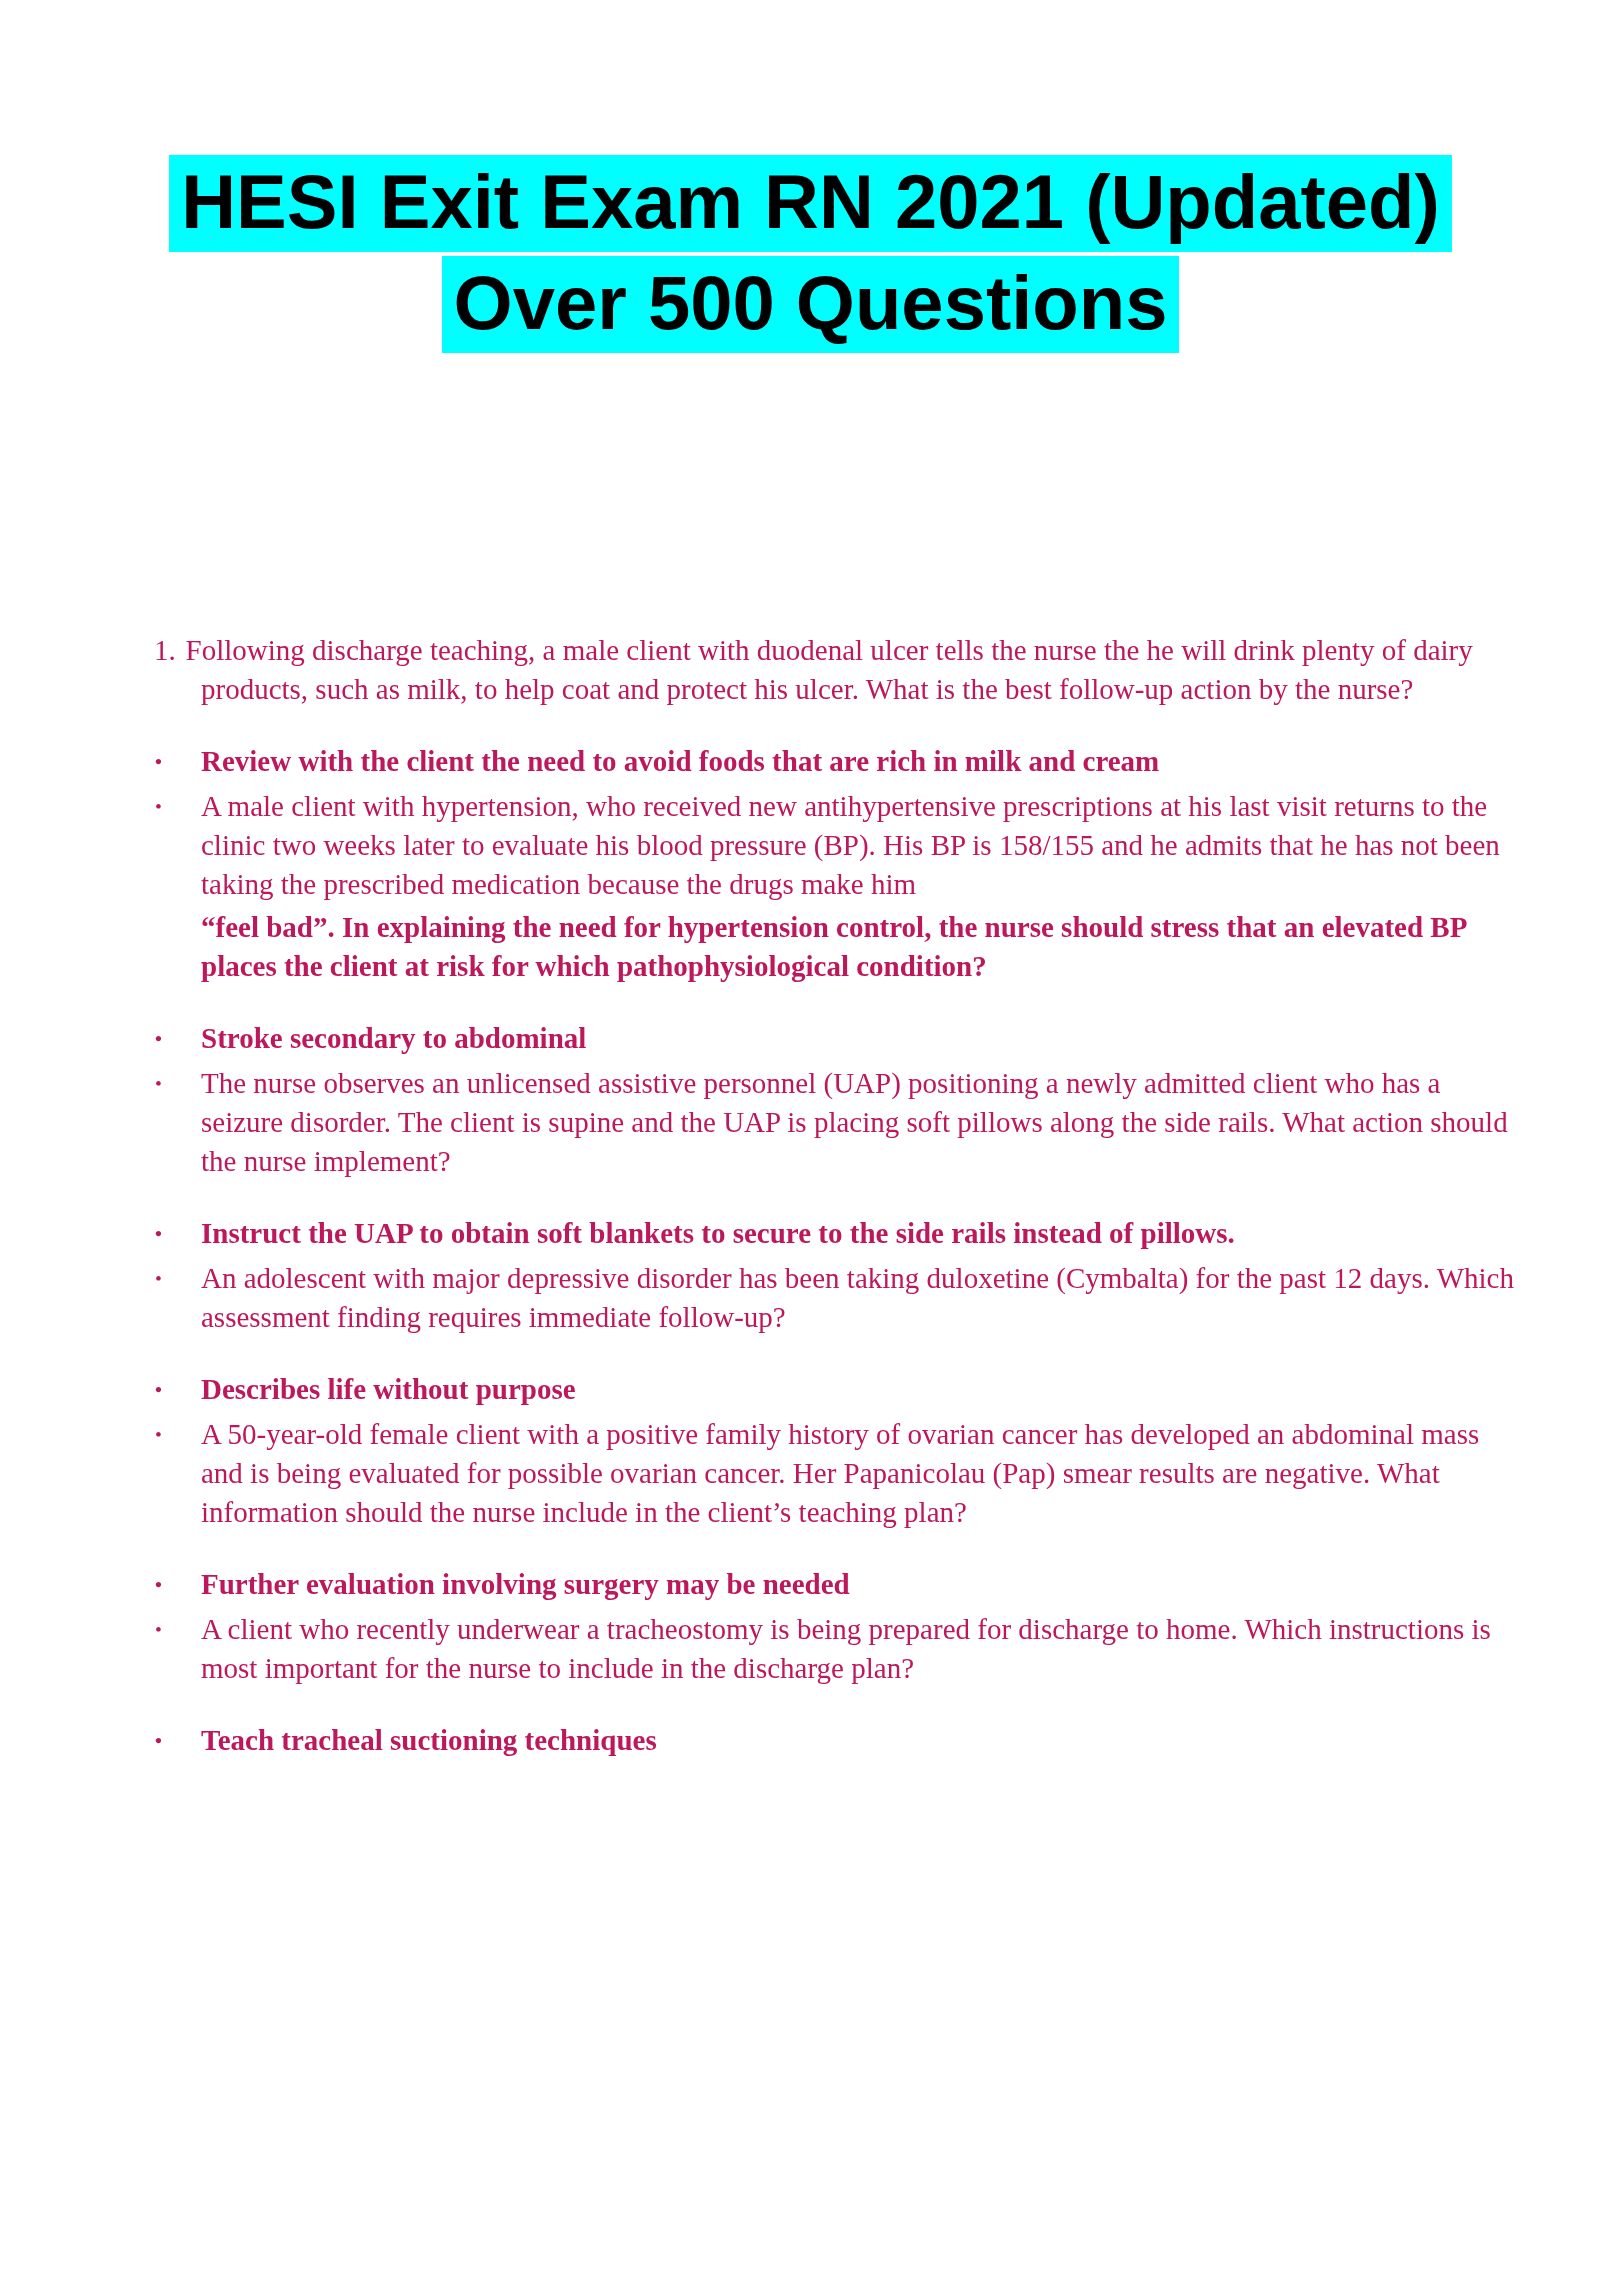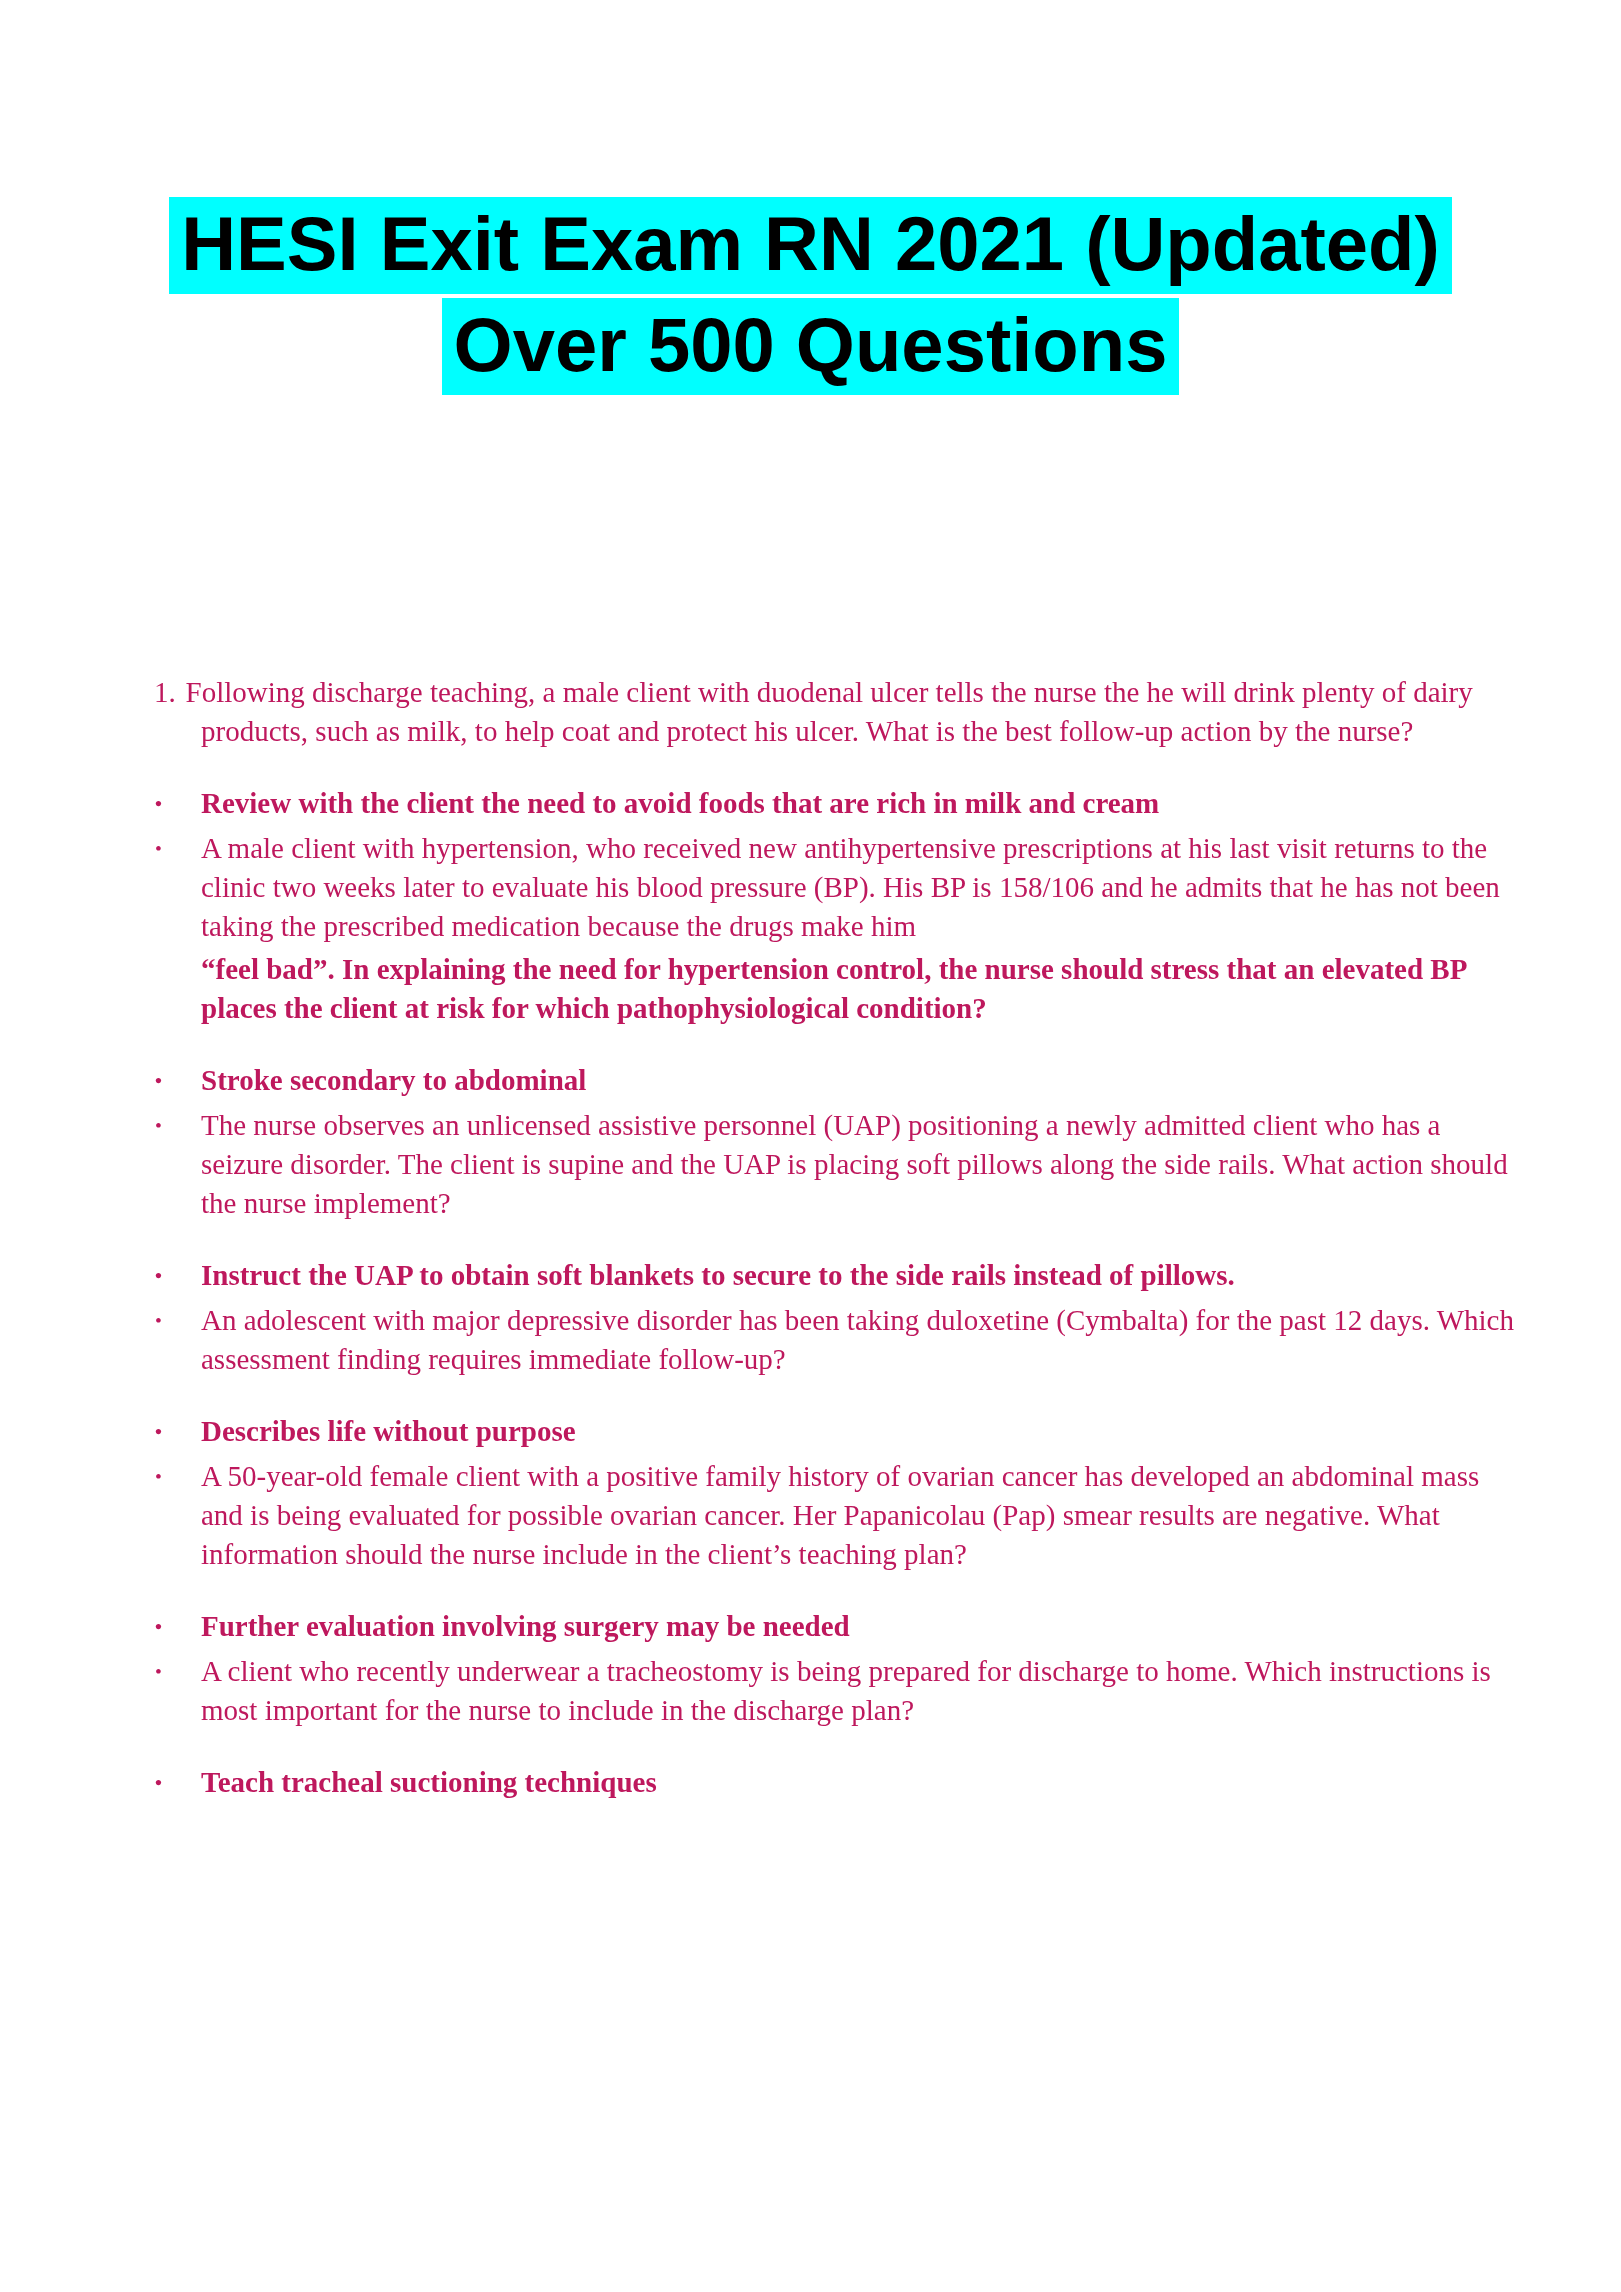--- a/index.html
+++ b/index.html
@@ -17,21 +17,20 @@
 
   
   .title-wrap {
     padding-top: 155px;
     text-align: center;
     font-family: "Liberation Sans", "DejaVu Sans", sans-serif;
     font-weight: bold;
     font-size: 76px;
     line-height: 1.1;
     color: #000000;
-    margin-top: 42px;
   }
   .title-line { display: block; }
   .title-line + .title-line { margin-top: 3.9px; }
   .hl {
     display: inline-block;
     background: #00ffff;
     padding: 4.9px 11.8px 8.8px 11.8px;
   }
 
   
@@ -80,21 +79,21 @@
       <span class="qnum">1.</span><span>Following discharge teaching, a male client with duodenal ulcer tells the nurse the he will drink plenty of dairy products, such as milk, to help coat and protect his ulcer. What is the best follow-up action by the nurse?</span>
     </div>
 
     <div class="item answer">
       <span class="bullet">•</span>
       <p>Review with the client the need to avoid foods that are rich in milk and cream</p>
     </div>
 
     <div class="item">
       <span class="bullet">•</span>
-      <p>A male client with hypertension, who received new antihypertensive prescriptions at his last visit returns to the clinic two weeks later to evaluate his blood pressure (BP). His BP is 158/106 and he admits that he has not been taking the prescribed medication because the drugs make him</p>
+      <p>A male client with hypertension, who received new antihypertensive prescriptions at his last visit returns to the clinic two weeks later to evaluate his blood pressure (BP). His BP is 158/155 and he admits that he has not been taking the prescribed medication because the drugs make him</p>
       <p>“feel bad”. In explaining the need for hypertension control, the nurse should stress that an elevated BP places the client at risk for which pathophysiological condition?</p>
     </div>
 
     <div class="item answer">
       <span class="bullet">•</span>
       <p>Stroke secondary to abdominal</p>
     </div>
 
     <div class="item">
       <span class="bullet">•</span>

